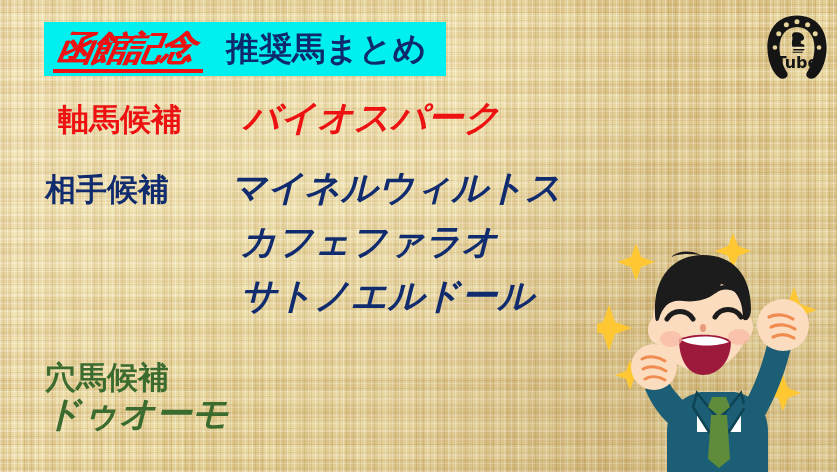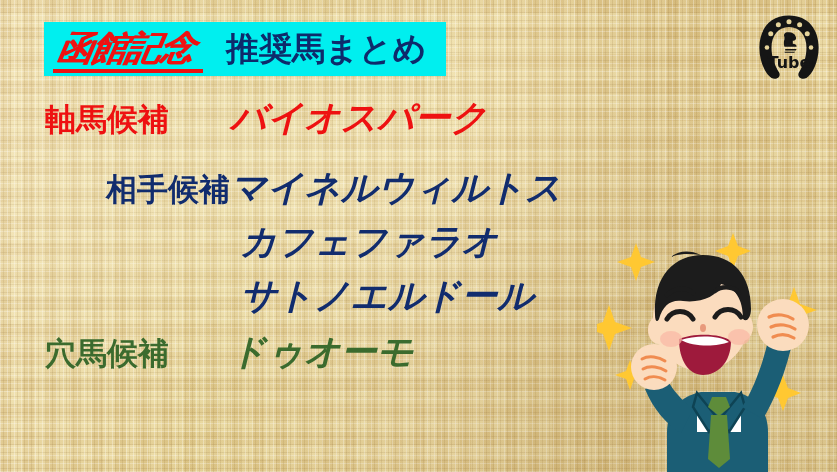--- a/index.html
+++ b/index.html
@@ -84,30 +84,30 @@
   }
   .val{
     font-weight:bold;font-size:36px;line-height:40px;
     letter-spacing:0px;
     font-style:italic;
   }
   .c-red   {color:#EE1111;}
   .c-navy  {color:#112C6E;}
   .c-green {color:#3B6B2E;}
 
-  #row-anchor    {left:45px;top:98px;}
-  #row-rivals    {left:45px;top:168px;text-align:right;}
+  #row-anchor    {left:45px;top:98px;padding-left:13px;}
+  #row-rivals    {left:45px;top:168px;}
   #row-rival-2   {left:240px;top:222px;}
   #row-rival-3   {left:240px;top:276px;}
-  #row-longshot  {left:45px;top:332px;}
+  #row-longshot  {left:45px;top:360px;flex-direction:column;}
   #row-rival-2 .val, #row-rival-3 .val{display:inline-block;}
 
   
   #channel-logo{
-    position:absolute;right:10px;top:8px;width:76px;height:76px;
+    position:absolute;right:10px;top:8px;width:68px;height:76px;
   }
 
   
   #illustration{
     position:absolute;right:0px;bottom:0px;width:240px;height:245px;
     pointer-events:none;
   }
 </style>
 </head>
 <body>

